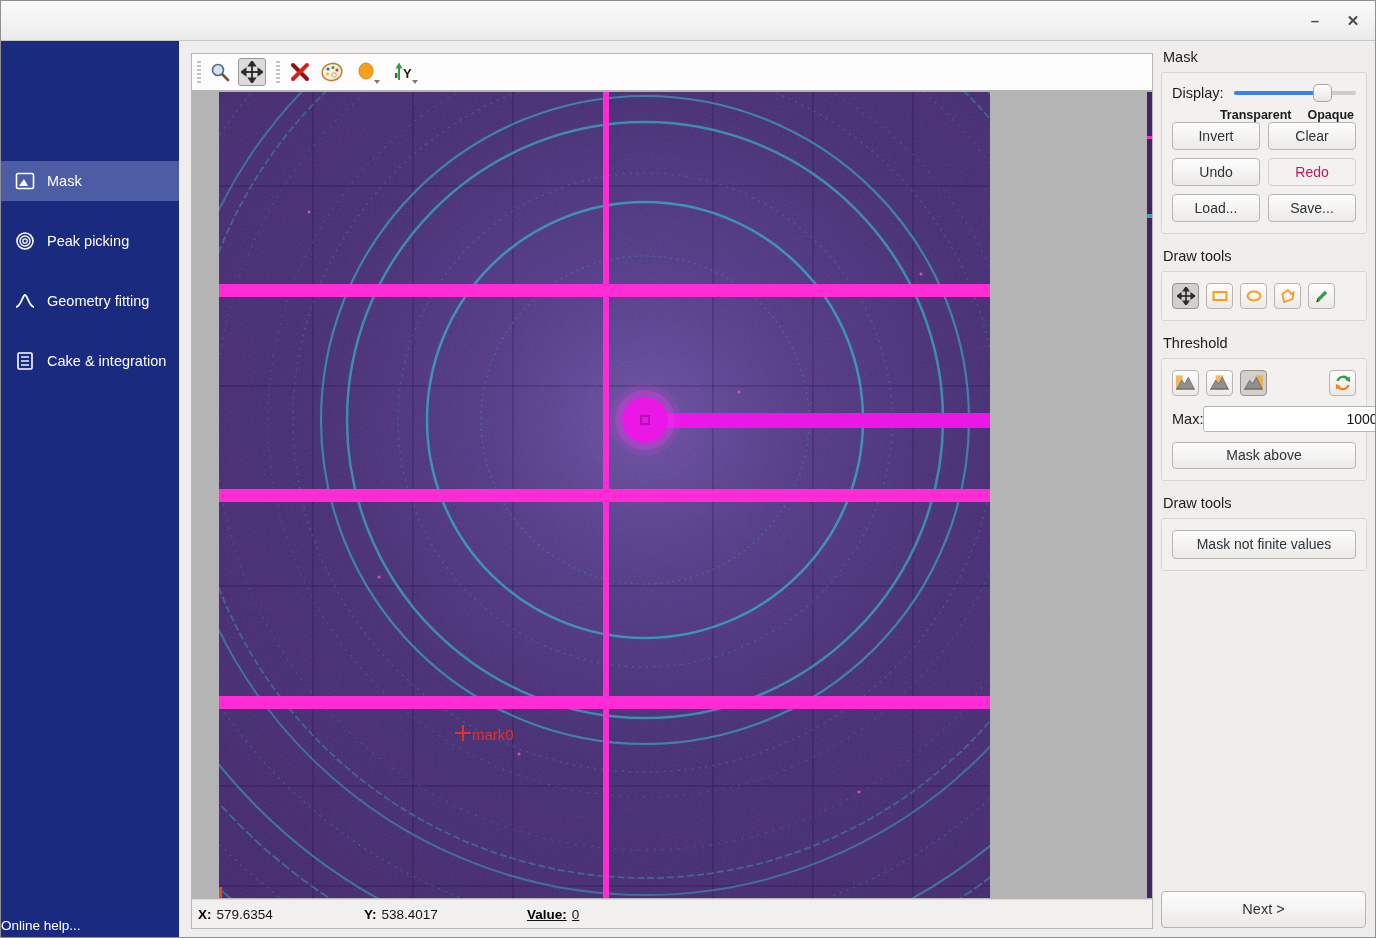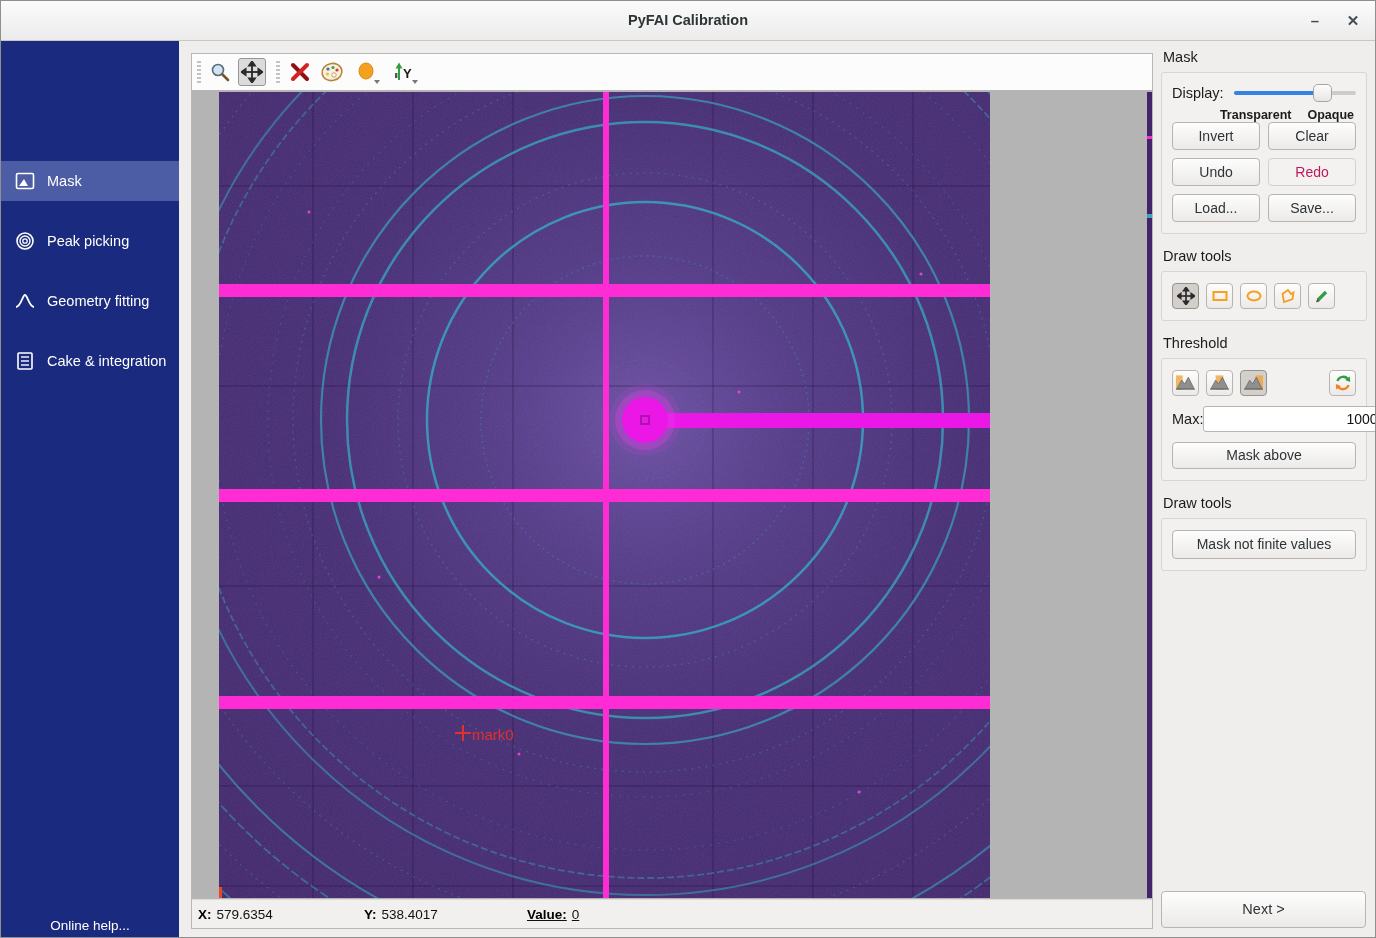--- a/index.html
+++ b/index.html
@@ -14,21 +14,21 @@
   .win-btn { position:absolute; top:8px; width:24px; height:24px; text-align:center; line-height:24px;
     font-size:15px; font-weight:bold; color:#454c52; cursor:default; }
   .win-btn.min { right:48px; } .win-btn.close { right:10px; }
 
   
   .sidebar { position:absolute; left:0; top:40px; width:178px; height:898px; background:#1a2a7e; }
   .side-item { position:absolute; left:0; width:178px; height:40px; display:flex; align-items:center;
     color:#fff; font-size:14.5px; cursor:default; }
   .side-item svg { margin-left:13px; margin-right:11px; flex:none; }
   .side-item.selected { background:#4d5da5; }
-  .online-help { position:absolute; left:0; bottom:6px; width:178px; text-align:center; color:#fff; font-size:13.5px; }
+  .online-help { position:absolute; left:0; bottom:6px; width:178px; text-align:left; color:#fff; font-size:13.5px; }
 
   
   .plot-widget { position:absolute; left:190px; top:52px; width:962px; height:876px;
     background:#ffffff; border:1px solid #b7b7b7; }
   .ptoolbar { position:absolute; left:0; top:0; width:100%; height:36px; background:#fcfcfc; }
   .tb-handle { position:absolute; top:7px; width:4px; height:22px; border-left:2px dotted #c3c3c3; border-right:2px dotted #c3c3c3; }
   .tb-btn { position:absolute; top:4px; width:28px; height:28px; border:1px solid transparent; border-radius:3px;
     display:flex; align-items:center; justify-content:center; }
   .tb-btn.pressed { background:#dcdcdc; border-color:#979797; }
   .dd-arrow { position:absolute; right:1px; bottom:1px; width:0; height:0;
@@ -76,21 +76,20 @@
     text-align:right; padding-right:7px; font-size:14px; font-family:"Liberation Sans",sans-serif; color:#111; }
   .wide-btn { display:block; width:100%; height:27px; line-height:25px; }
   .next-btn { position:absolute; left:0; top:842px; width:205px; height:37px; line-height:35px; font-size:14.5px; }
 </style>
 </head>
 <body>
 
 <div class="window">
 
   <div class="titlebar">
-    <div class="title">PyFAI Calibration</div>
     <div class="win-btn min">–</div>
     <div class="win-btn close">✕</div>
   </div>
 
   <nav class="sidebar">
     <div class="side-item selected" style="top:120px">
       <svg width="22" height="22" viewBox="0 0 22 22">
         <rect x="2.5" y="3.5" width="17" height="15" rx="1.5" fill="none" stroke="#fff" stroke-width="1.6"></rect>
         <path d="M5 16 L10 9 L14 16 Z" fill="#fff"></path>
       </svg>

